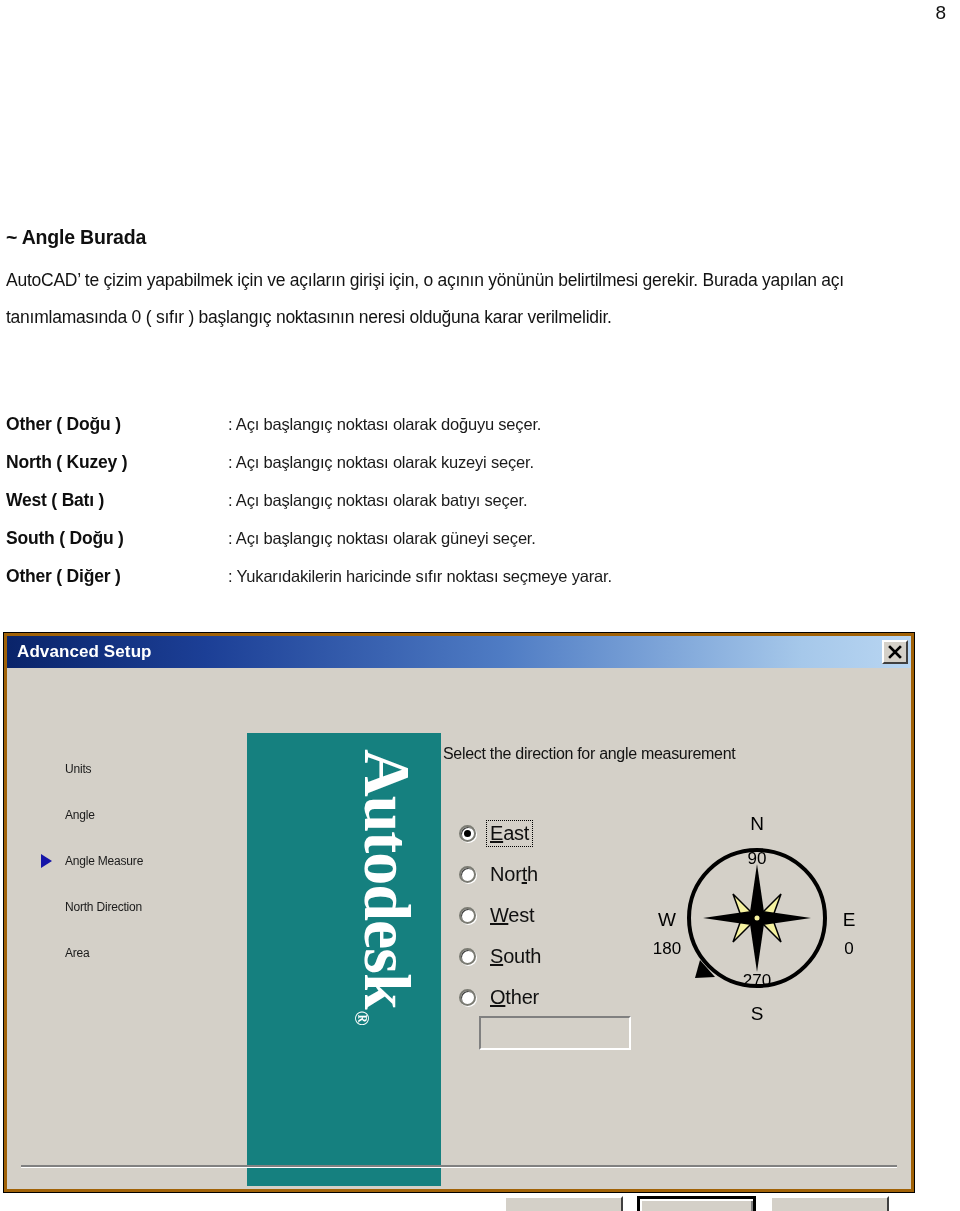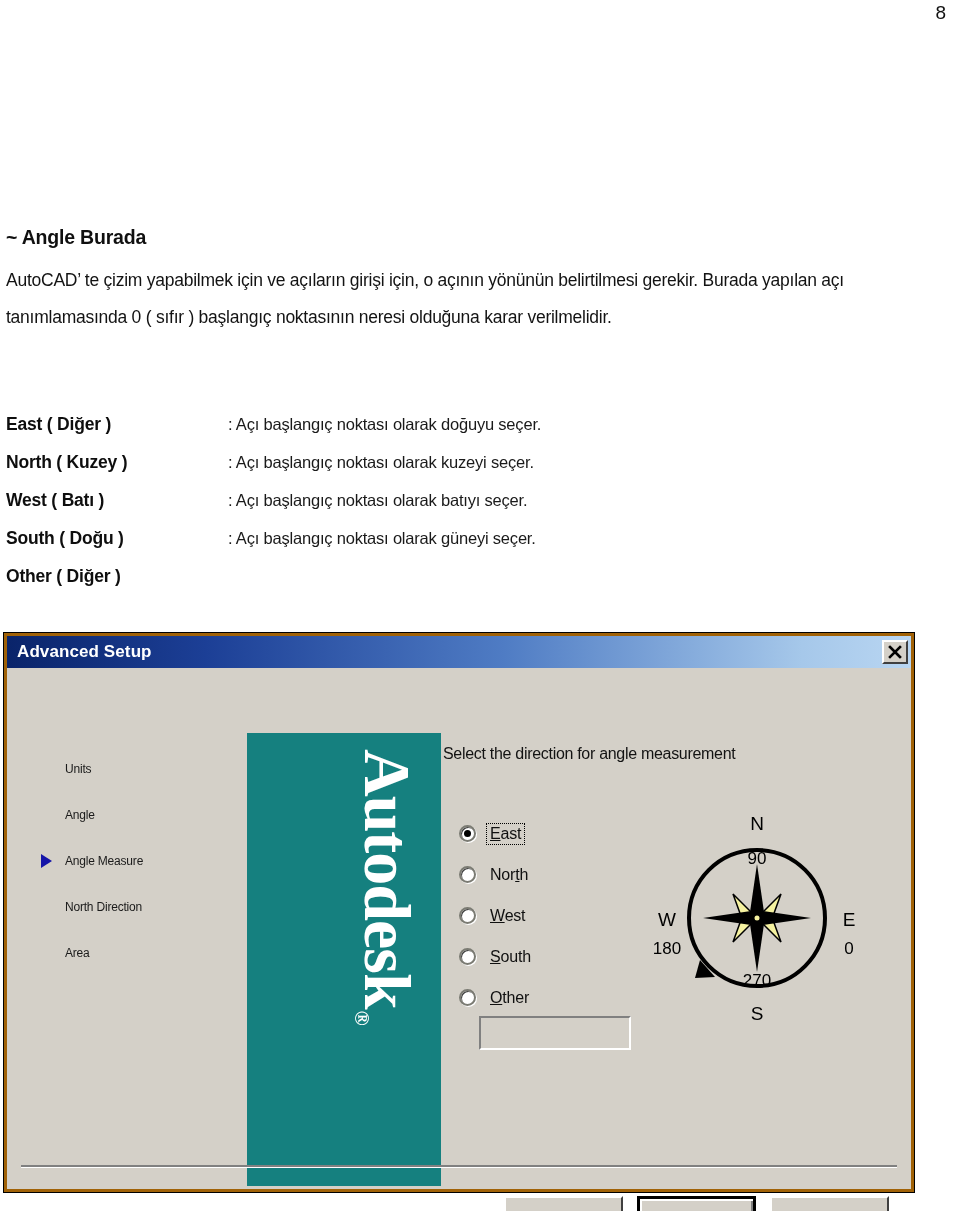--- a/index.html
+++ b/index.html
@@ -230,21 +230,21 @@
     content: "";
     position: absolute;
     left: 3px;
     top: 3px;
     width: 7px;
     height: 7px;
     border-radius: 50%;
     background: #000000;
   }
   .radio-label {
-    font-size: 16px;
+    font-size: 20px;
     color: #101010;
     padding: 1px 3px;
     letter-spacing: -0.2px;
   }
   .radio-row.checked .radio-label {
     outline: 1px dotted #000000;
   }
   .mn { text-decoration: underline; }
 
   .other-input {
@@ -318,37 +318,38 @@
 </head>
 <body>
 
 <div class="page-number">8</div>
 
 <div class="doc-heading">~ Angle Burada</div>
 <div class="doc-para">AutoCAD’ te çizim yapabilmek için ve açıların girişi için, o açının yönünün belirtilmesi gerekir. Burada yapılan açı tanımlamasında 0 ( sıfır ) başlangıç noktasının neresi olduğuna karar verilmelidir.</div>
 
 <div class="defs">
   <div class="def-row">
-    <div class="def-term">East ( Diğer )</div>
+    <div class="def-term">Other ( Doğu )</div>
     <div class="def-desc">: Açı başlangıç noktası olarak doğuyu seçer.</div>
   </div>
   <div class="def-row">
     <div class="def-term">North ( Kuzey )</div>
     <div class="def-desc">: Açı başlangıç noktası olarak kuzeyi seçer.</div>
   </div>
   <div class="def-row">
     <div class="def-term">West ( Batı )</div>
     <div class="def-desc">: Açı başlangıç noktası olarak batıyı seçer.</div>
   </div>
   <div class="def-row">
     <div class="def-term">South ( Doğu )</div>
     <div class="def-desc">: Açı başlangıç noktası olarak güneyi seçer.</div>
   </div>
   <div class="def-row">
     <div class="def-term">Other ( Diğer )</div>
+    <div class="def-desc">: Yukarıdakilerin haricinde sıfır noktası seçmeye yarar.</div>
   </div>
 </div>
 
 <div class="dialog">
 
   <div class="titlebar">
     <div class="titlebar-text">Advanced Setup</div>
     <div class="close-btn">
       <span>
         <svg width="14" height="14" viewBox="0 0 14 14">

